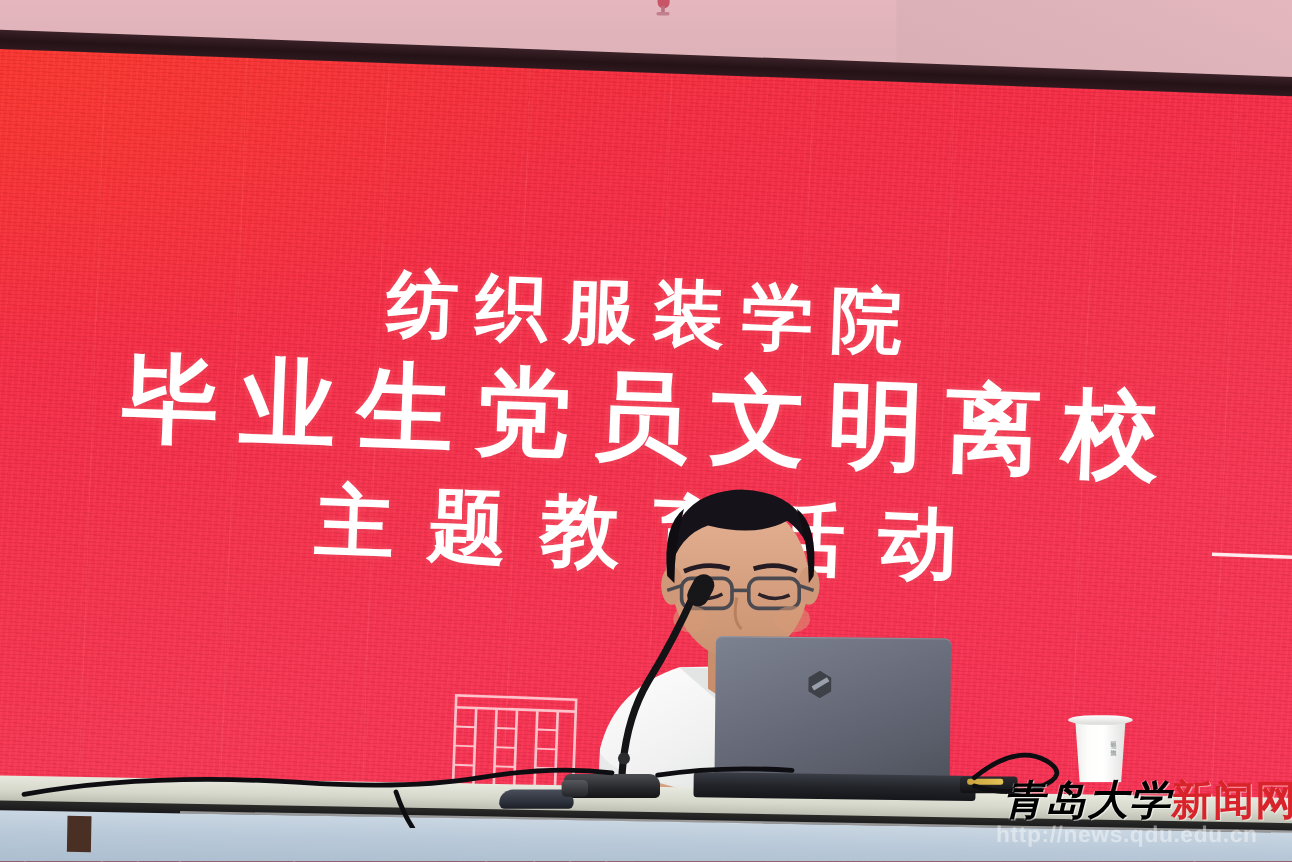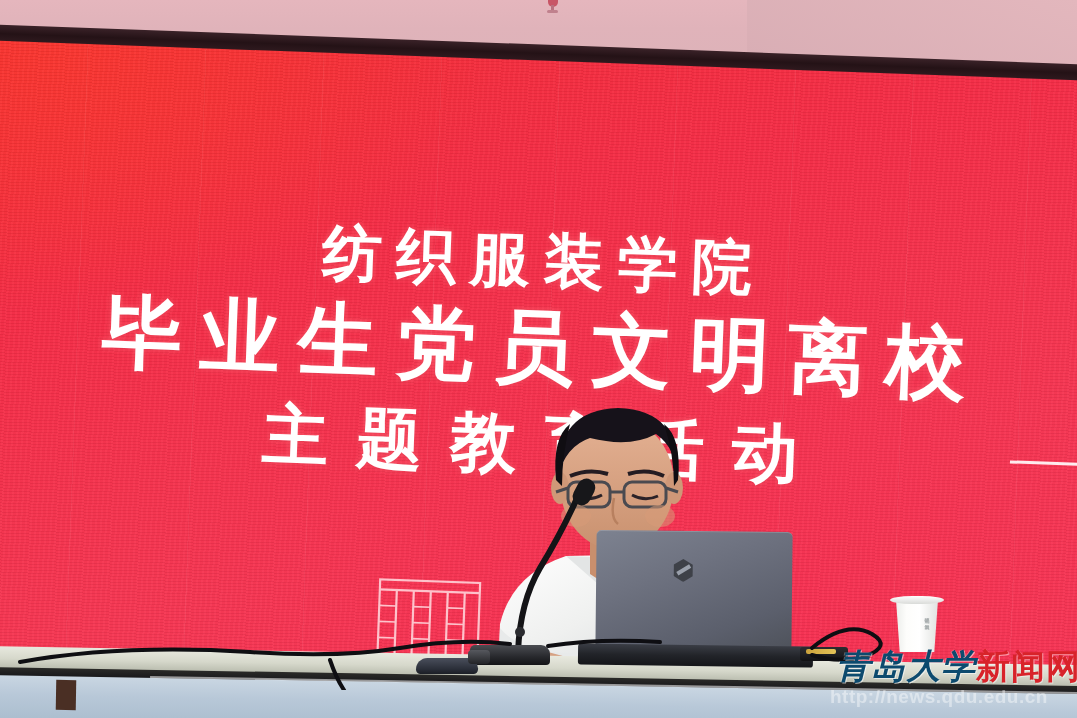--- a/index.html
+++ b/index.html
@@ -346,21 +346,21 @@
     position: absolute;
     left: 0; top: 0;
     font-size: 34px;
     font-weight: 700;
     letter-spacing: 1px;
     white-space: nowrap;
     font-family: "Liberation Serif", "DejaVu Serif", serif;
     font-style: italic;
   }
   .wm-cn .blue {
-    color: #0c4a6e;
+    color: #000000;
     text-shadow: 1px 1px 0 rgba(255,255,255,.55), -1px 0 0 rgba(255,255,255,.3);
   }
   .wm-cn .red {
     color: #d8232a;
     font-style: normal;
     font-weight: 700;
     text-shadow: 1px 1px 0 rgba(255,255,255,.5);
   }
   .wm-url {
     position: absolute;

